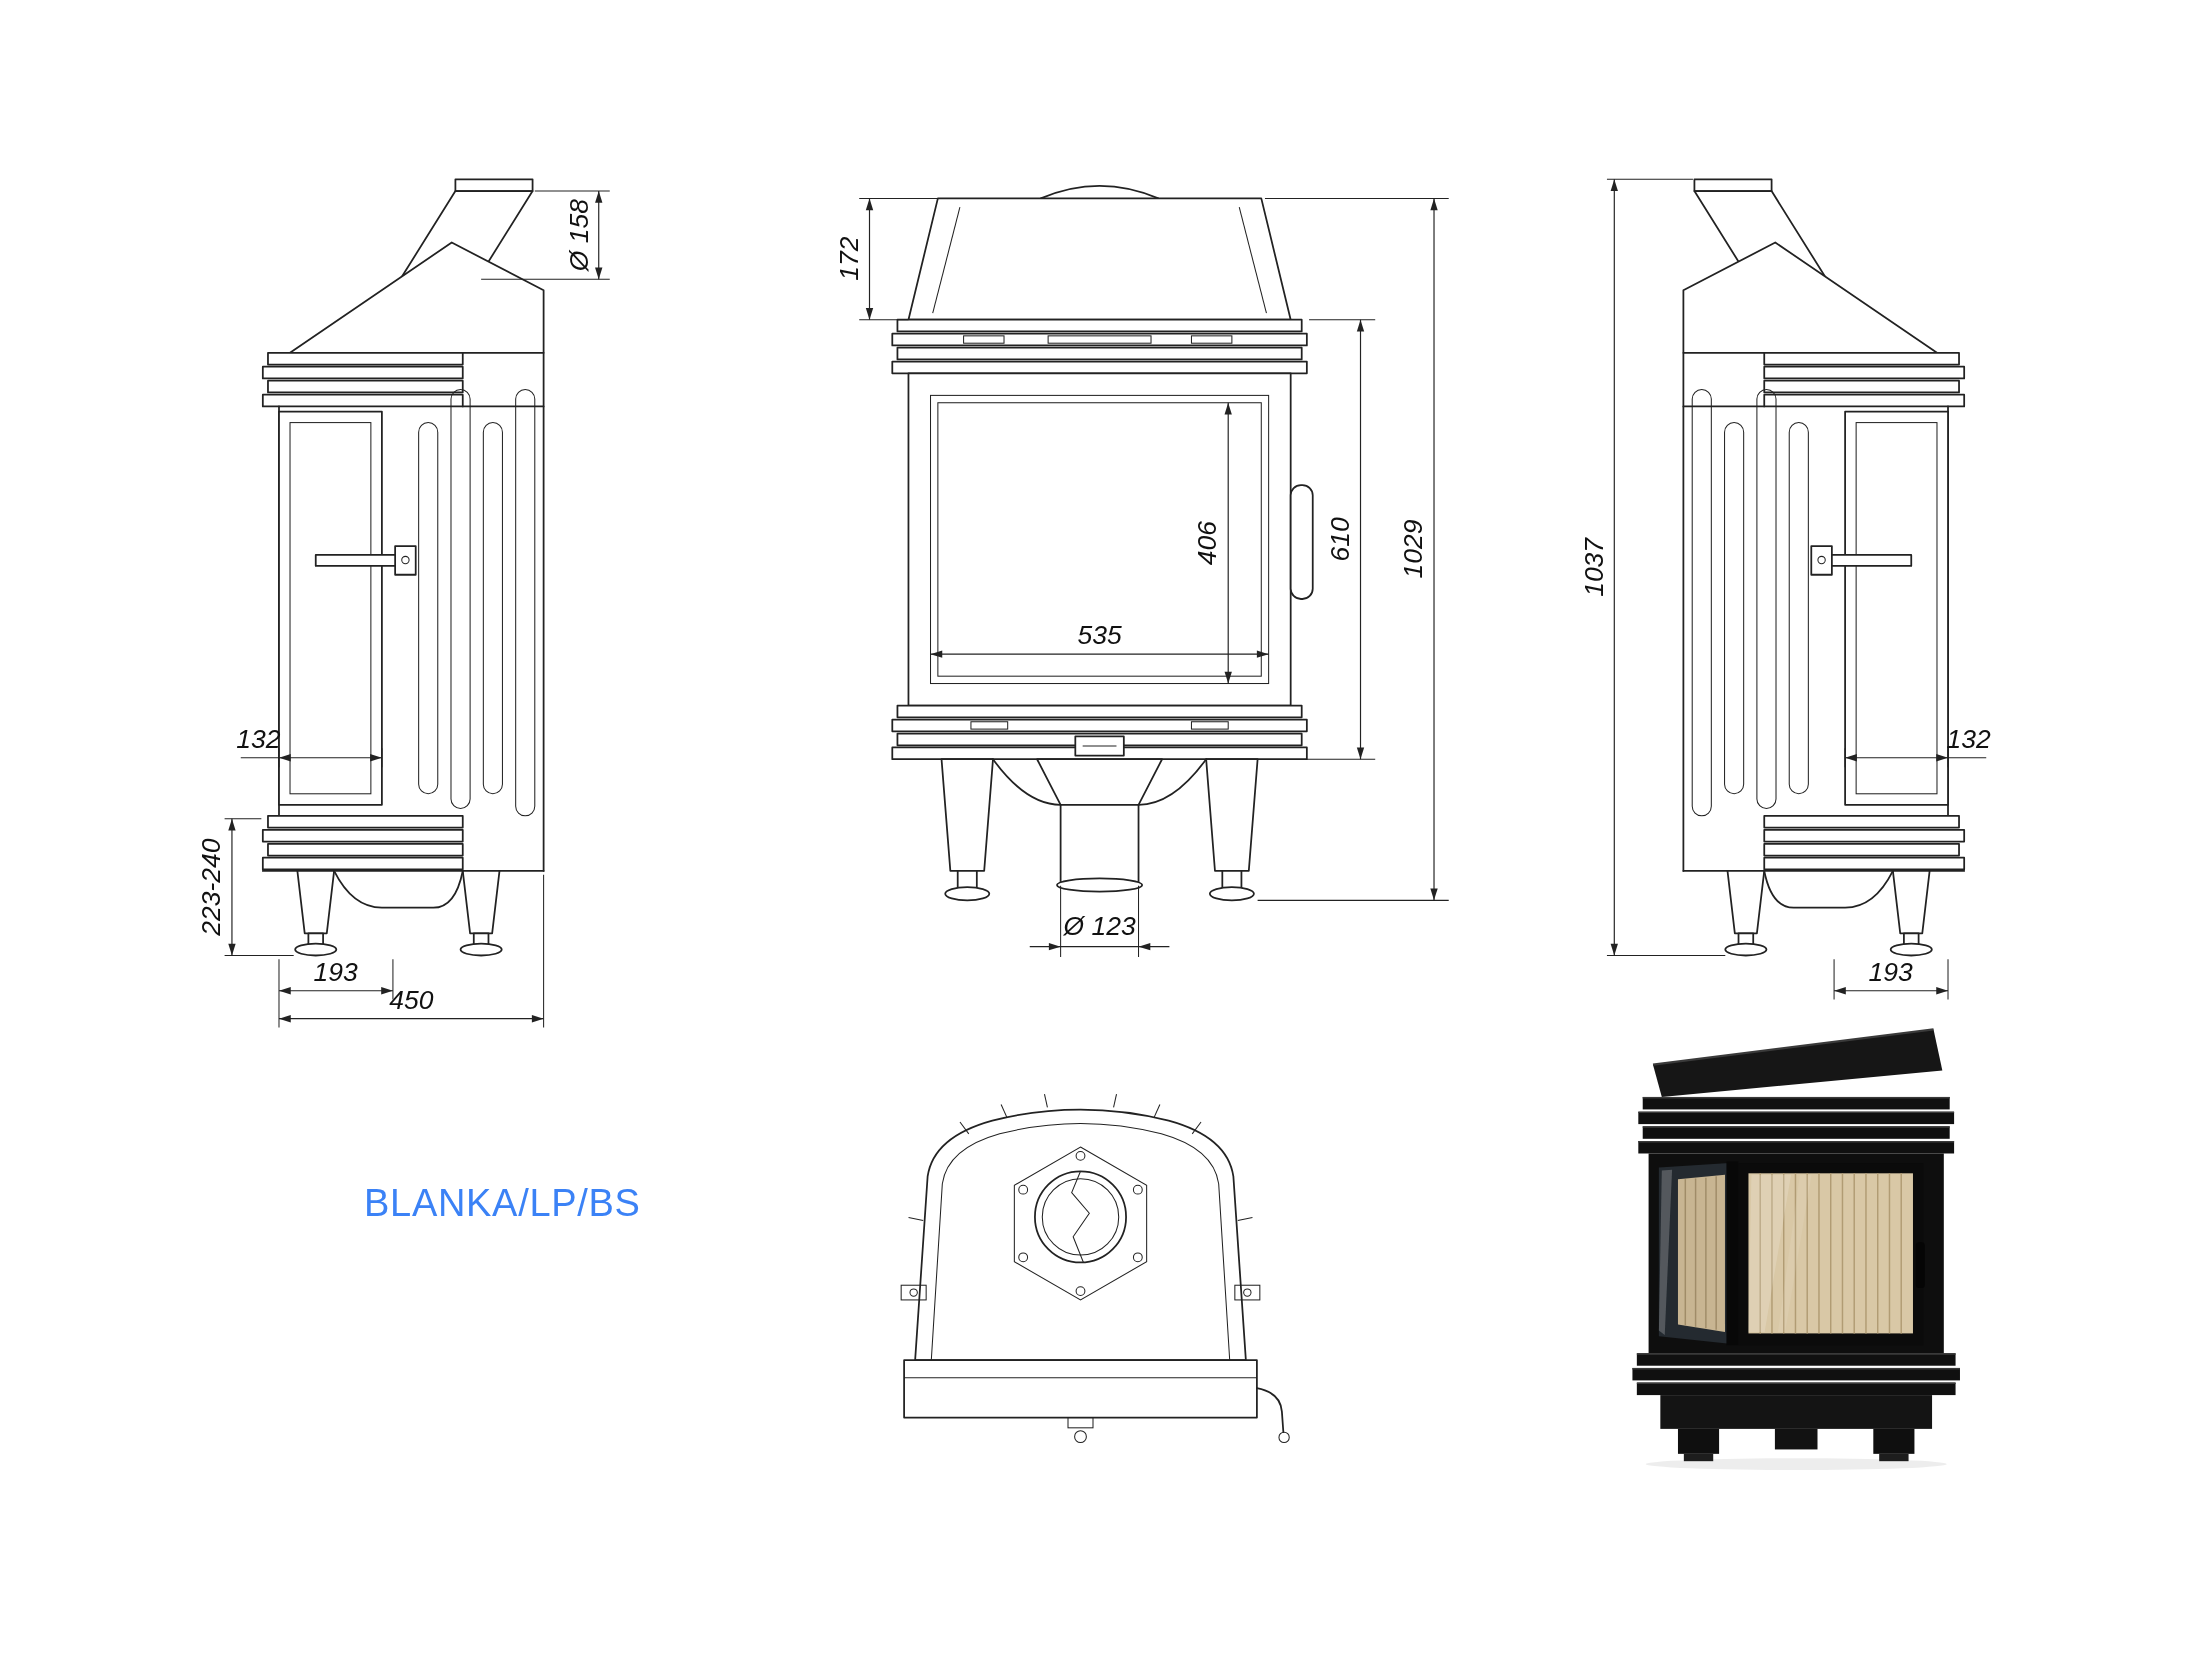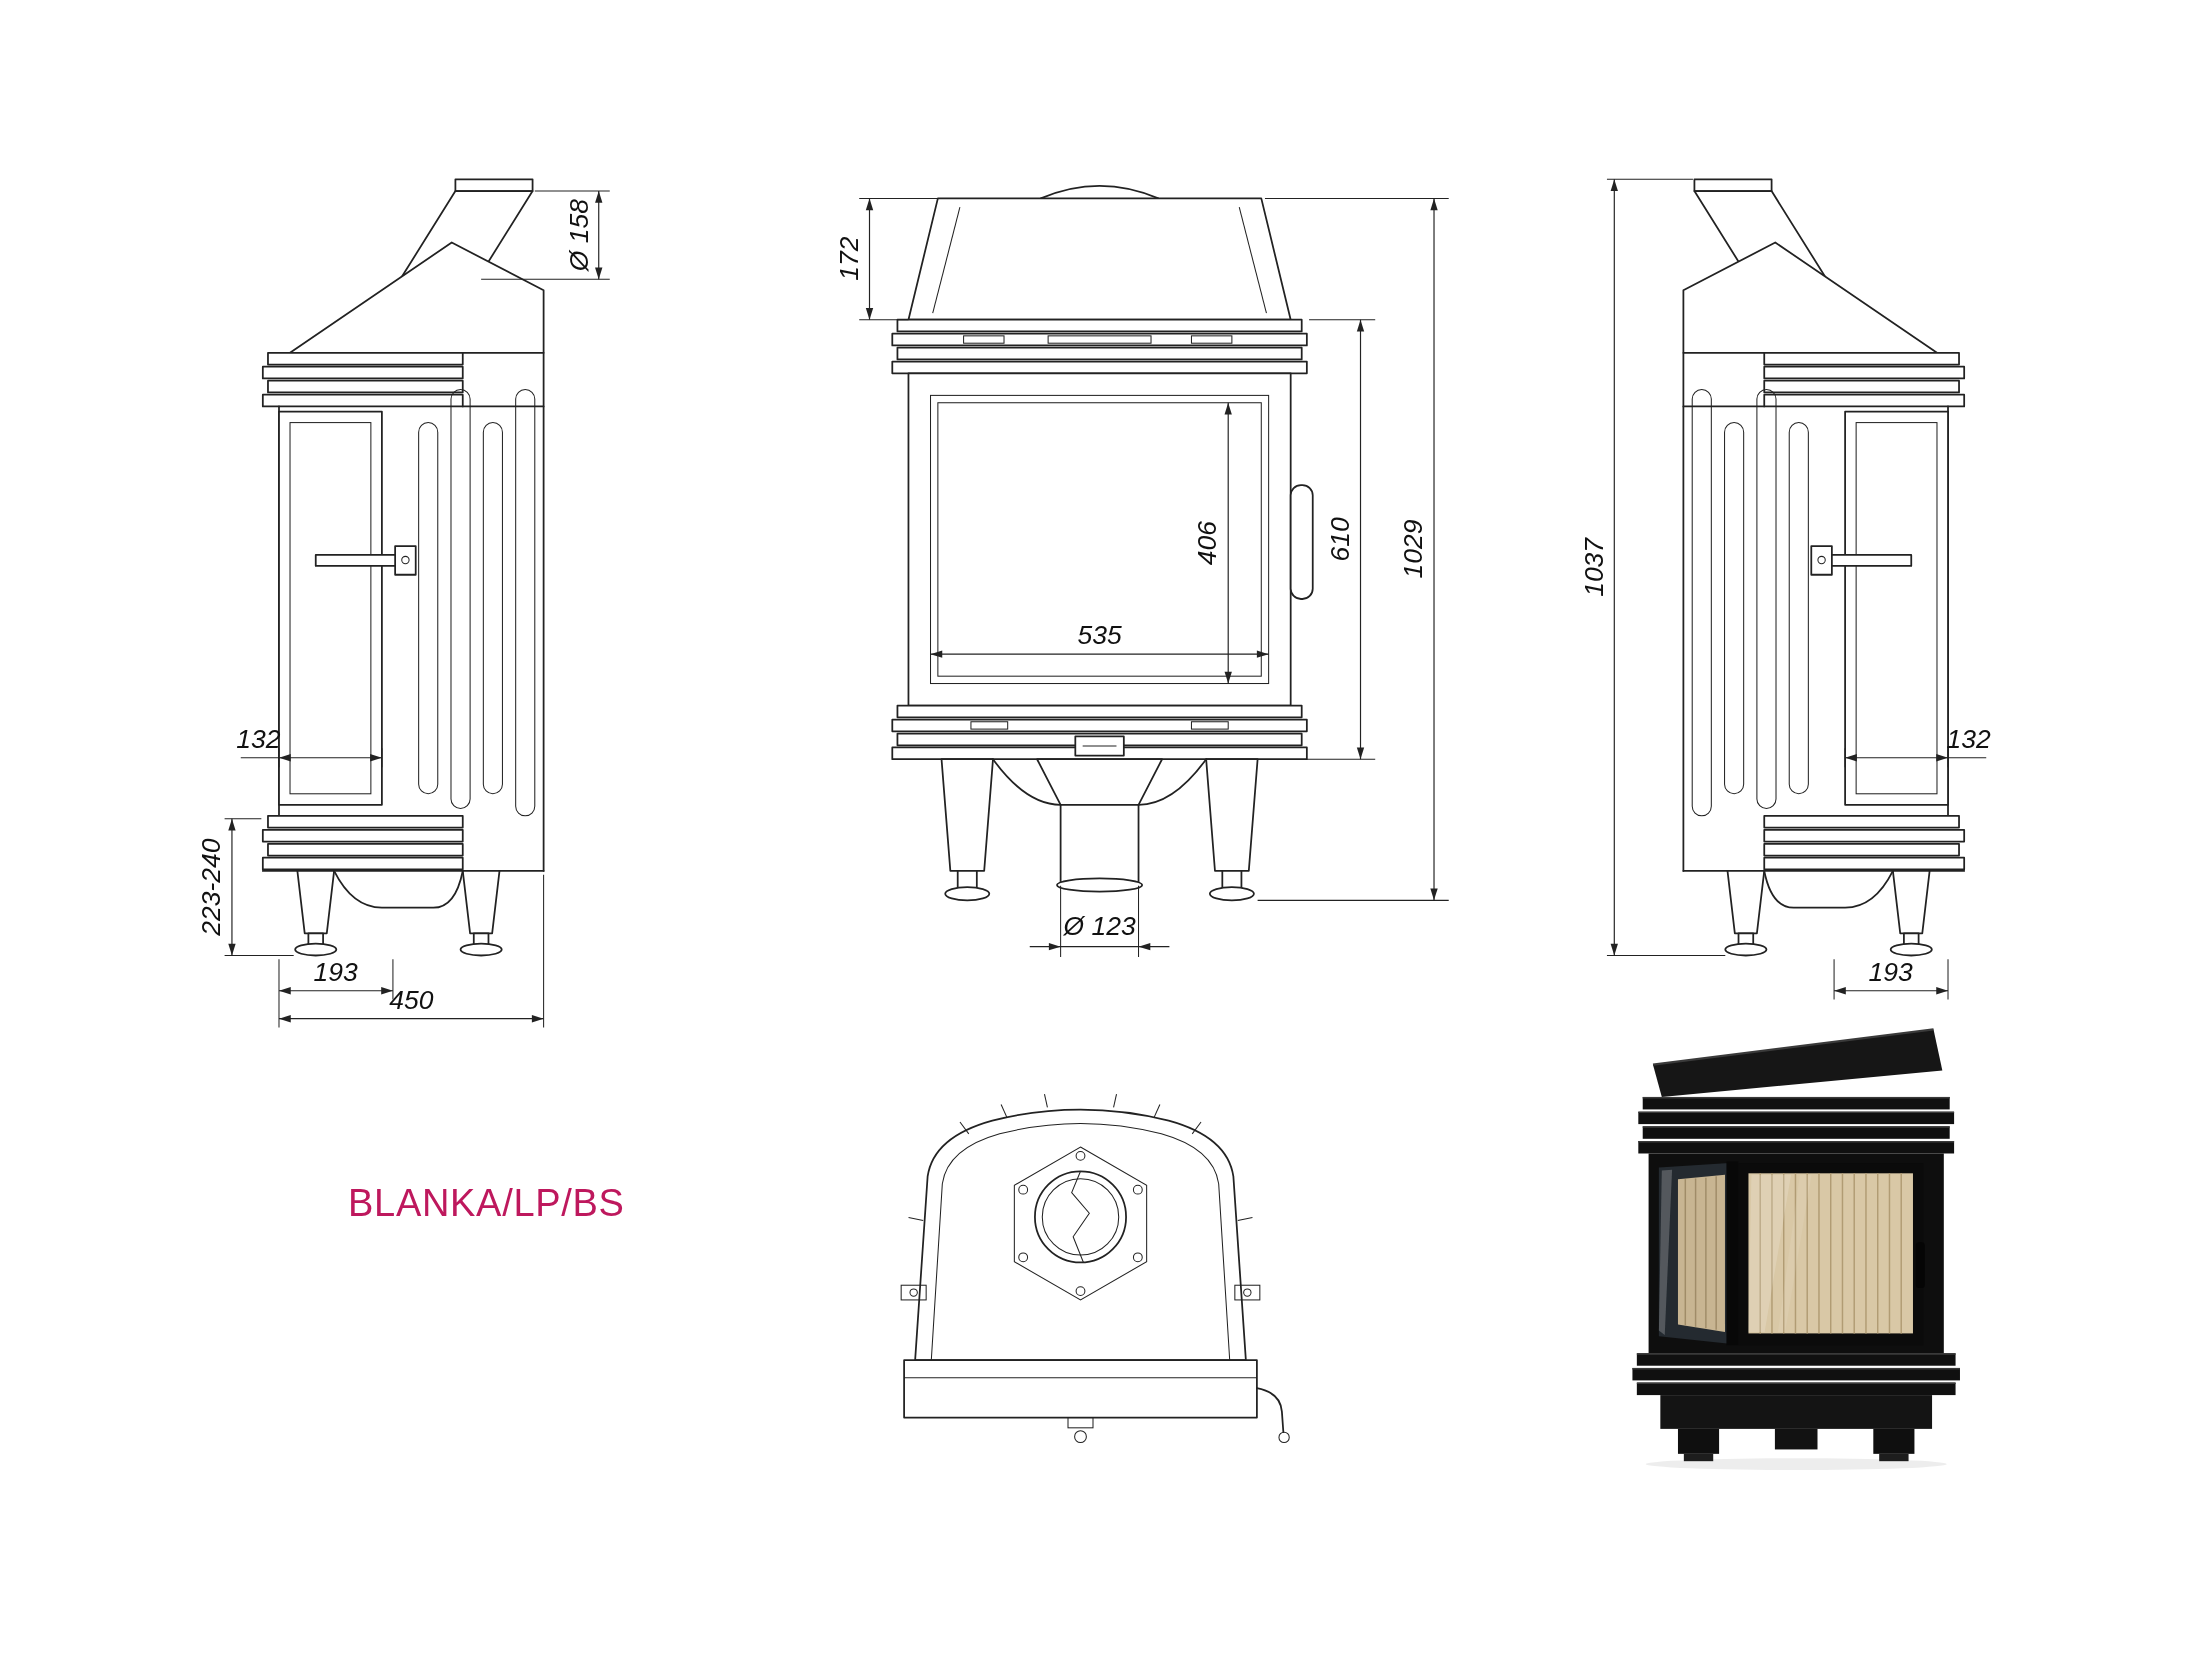--- a/index.html
+++ b/index.html
@@ -9,22 +9,22 @@
   }
   .view{position:absolute;}
   
   .ln{fill:none;stroke:#222;stroke-width:2.4;stroke-linejoin:round;stroke-linecap:round;}
   .fw{fill:#ffffff;stroke:#222;stroke-width:2.4;stroke-linejoin:round;}
   .thin{fill:none;stroke:#222;stroke-width:1.4;}
   .dimln{fill:none;stroke:#222;stroke-width:1.6;}
   .arr{fill:#222;stroke:none;}
   .dim{font:italic 36px "Liberation Sans",sans-serif;fill:#111;}
   .title{
-    position:absolute;left:348px;top:1182px;
-    font:400 38px "Liberation Sans",sans-serif;color:#be185d;letter-spacing:0.7px;
+    position:absolute;left:364px;top:1182px;
+    font:400 38px "Liberation Sans",sans-serif;color:#3b82f6;letter-spacing:0.7px;
   }
 </style>
 </head>
 <body>
 
 <svg class="view" style="left:198px;top:169px;" width="456" height="860" viewBox="0 0 620 1170">
 
   <g>
     <path class="fw" d="M350,30 L350,14 L455,14 L455,30 Z"></path>
     <polygon class="fw" points="275,150 350,30 455,30 380,150"></polygon>

